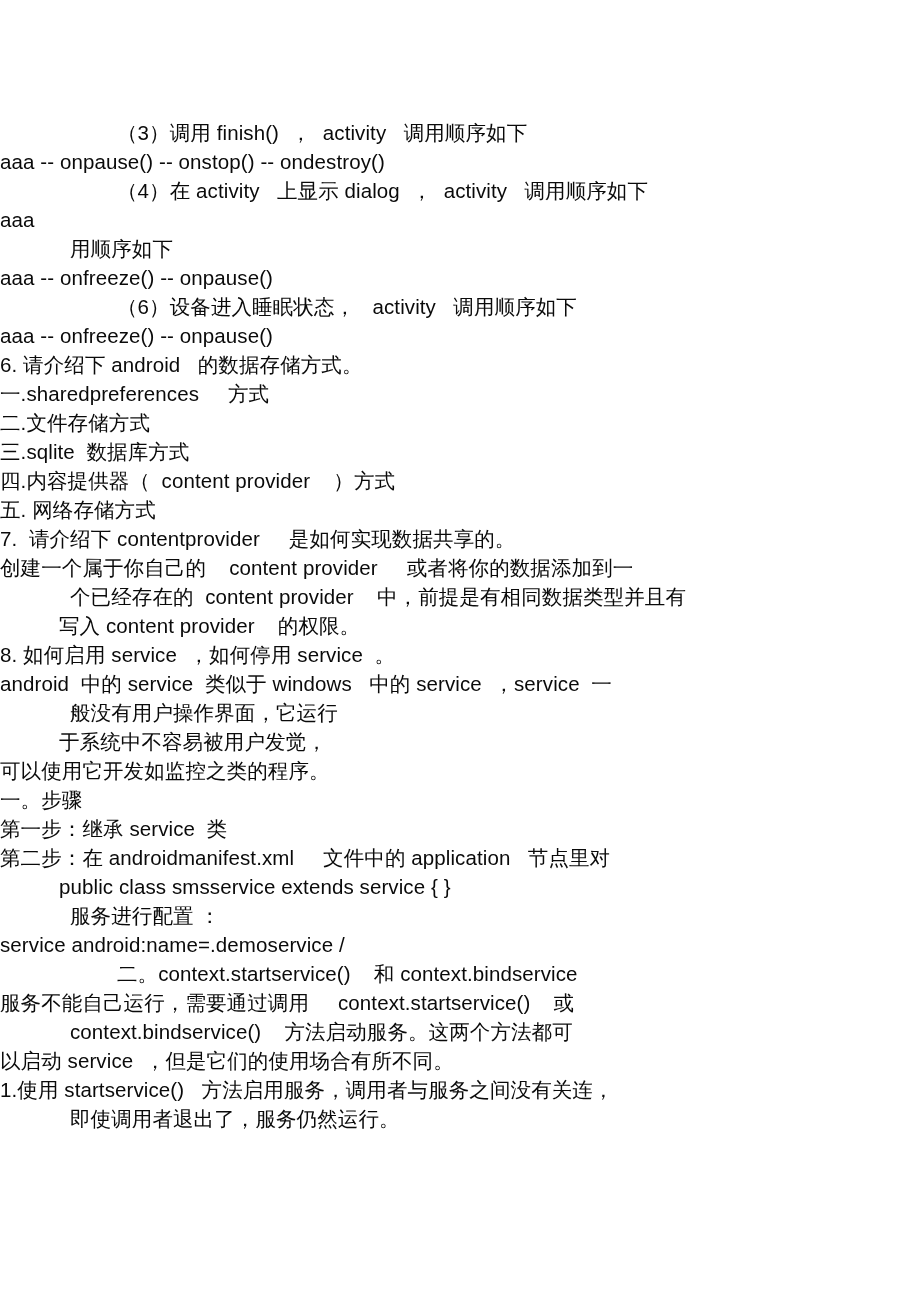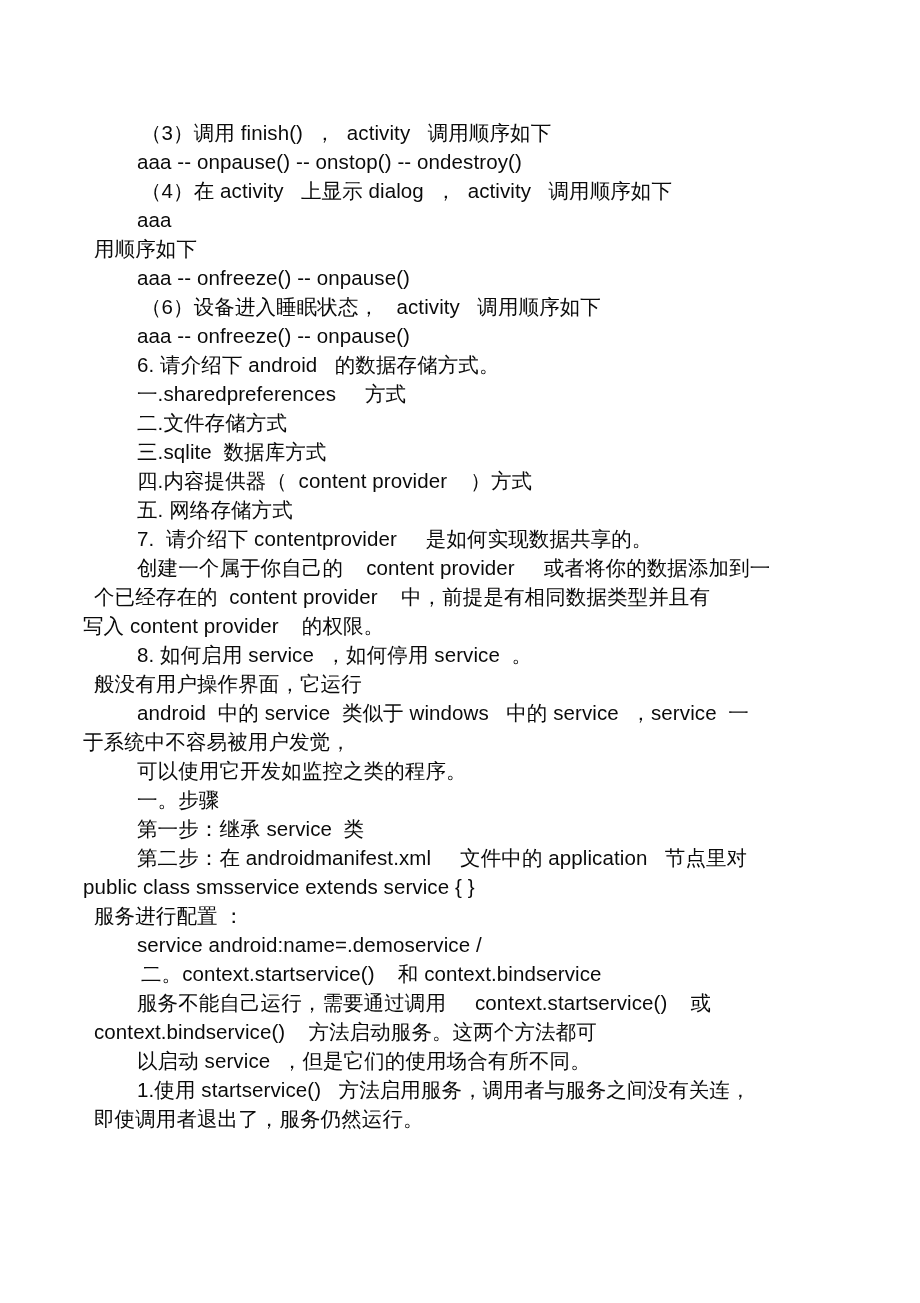--- a/index.html
+++ b/index.html
@@ -18,34 +18,33 @@
     height: 1303px;
     background: #ffffff;
     box-sizing: border-box;
     overflow: hidden;
   }
   .doc-body {
     position: absolute;
     left: 0;
     top: 118px;
     width: 868px;
-    margin-left: 24px;
   }
   .line {
     font-size: 20.5px;
     line-height: 29px;
     white-space: pre;
     color: #0a0a0a;
     letter-spacing: 0.1px;
     font-weight: 400;
   }
   
   .ind-0  { padding-left: 70px; }
   .ind-1  { padding-left: 59px; }
-  .ind-2  { padding-left: 113px; }
+  .ind-2  { }
   .ind-3  { padding-left: 117px; }
 </style>
 </head>
 <body>
 
 <div class="page">
   <div class="doc-body">
 
     <div class="line ind-3">（3）调用 finish()  ，  activity   调用顺序如下</div>
     <div class="line ind-2">aaa -- onpause() -- onstop() -- ondestroy()</div>
@@ -59,22 +58,22 @@
     <div class="line ind-2">一.sharedpreferences     方式</div>
     <div class="line ind-2">二.文件存储方式</div>
     <div class="line ind-2">三.sqlite  数据库方式</div>
     <div class="line ind-2">四.内容提供器（  content provider    ）方式</div>
     <div class="line ind-2">五. 网络存储方式</div>
     <div class="line ind-2">7.  请介绍下 contentprovider     是如何实现数据共享的。</div>
     <div class="line ind-2">创建一个属于你自己的    content provider     或者将你的数据添加到一</div>
     <div class="line ind-0">个已经存在的  content provider    中，前提是有相同数据类型并且有</div>
     <div class="line ind-1">写入 content provider    的权限。</div>
     <div class="line ind-2">8. 如何启用 service  ，如何停用 service  。</div>
+    <div class="line ind-2">android  中的 service  类似于 windows   中的 service  ，service  一</div>
     <div class="line ind-0">般没有用户操作界面，它运行</div>
-    <div class="line ind-2">android  中的 service  类似于 windows   中的 service  ，service  一</div>
     <div class="line ind-1">于系统中不容易被用户发觉，</div>
     <div class="line ind-2">可以使用它开发如监控之类的程序。</div>
     <div class="line ind-2">一。步骤</div>
     <div class="line ind-2">第一步：继承 service  类</div>
     <div class="line ind-2">第二步：在 androidmanifest.xml     文件中的 application   节点里对</div>
     <div class="line ind-1">public class smsservice extends service { }</div>
     <div class="line ind-0">服务进行配置 ：</div>
     <div class="line ind-2">service android:name=.demoservice /</div>
     <div class="line ind-3">二。context.startservice()    和 context.bindservice</div>
     <div class="line ind-2">服务不能自己运行，需要通过调用     context.startservice()    或</div>

